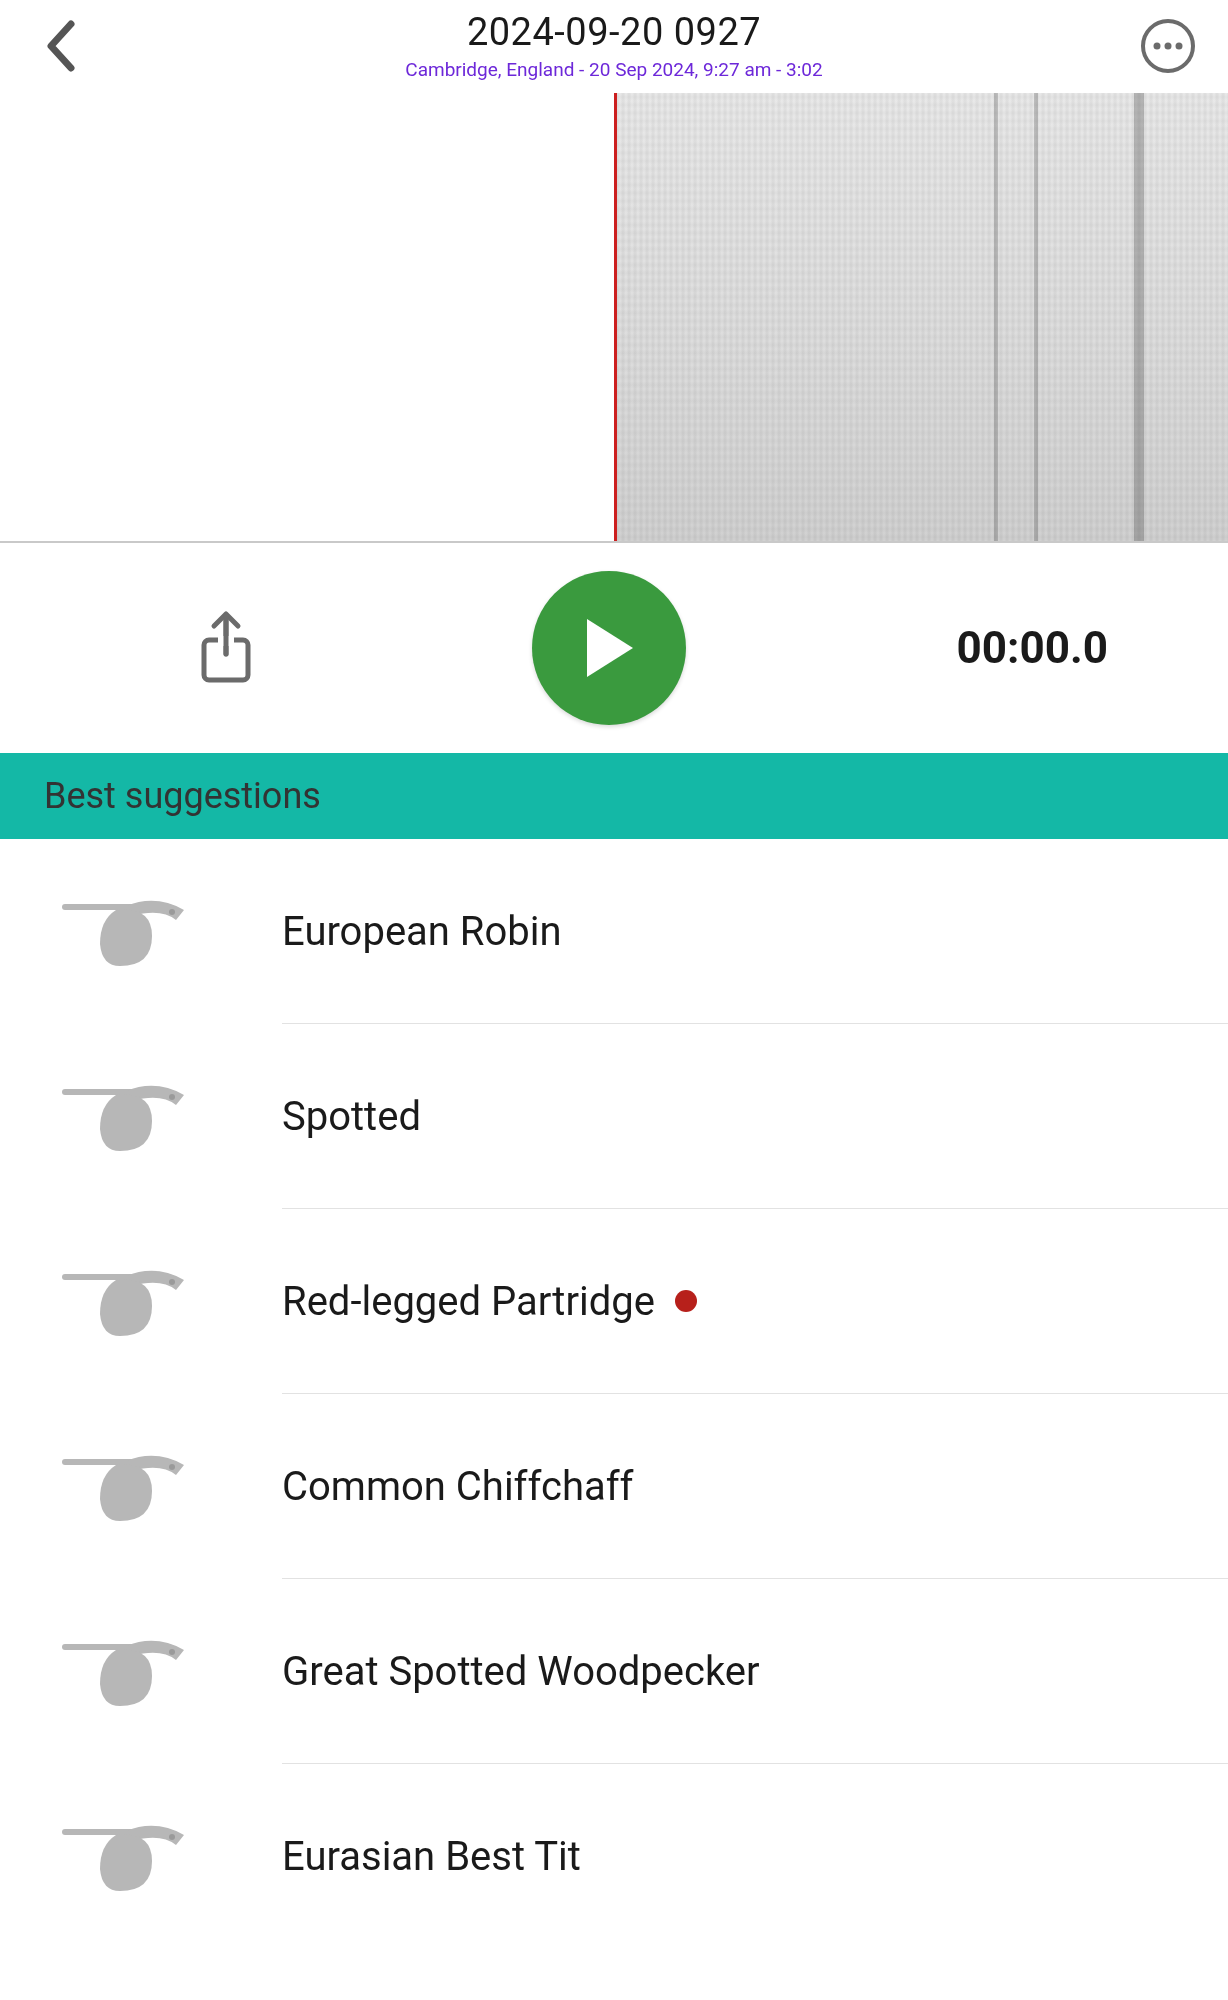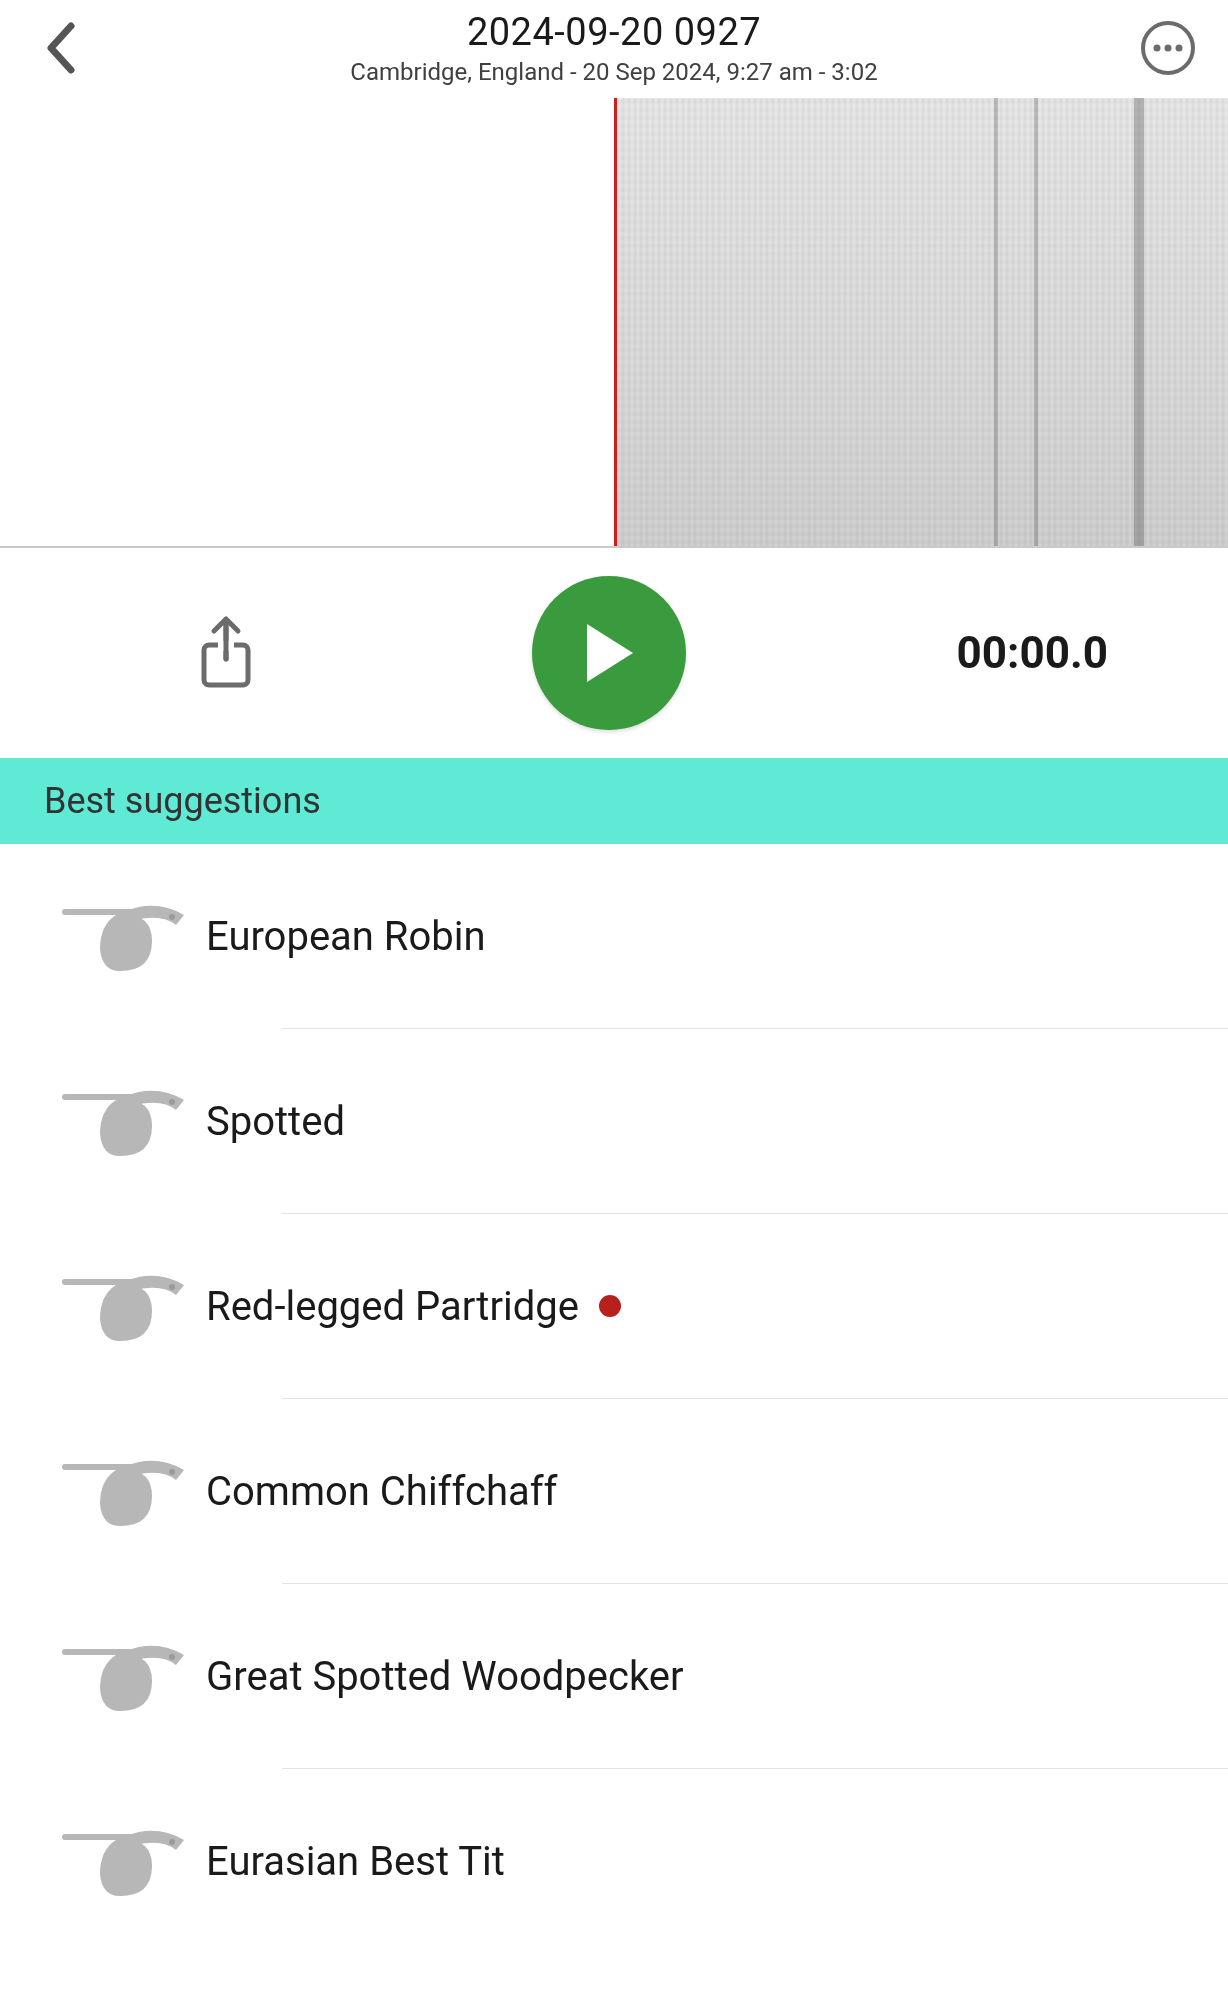--- a/index.html
+++ b/index.html
@@ -1,44 +1,44 @@
 <!DOCTYPE html>
 <html><head>
 <meta charset="utf-8">
 <style>
   * { box-sizing: border-box; margin: 0; padding: 0; }
   html, body { width: 1228px; height: 2000px; font-family: -apple-system, BlinkMacSystemFont, "Segoe UI", Roboto, Helvetica, Arial, sans-serif; background: #fff; color: #1a1a1a; }
   .header { display: flex; align-items: center; justify-content: space-between; padding: 10px 28px 8px 28px; }
   .back-btn { width: 64px; height: 64px; display:flex; align-items:center; justify-content:center; cursor:pointer; }
   .title-block { text-align: center; flex: 1; }
   .title { font-size: 38px; font-weight: 400; letter-spacing: 0.5px; }
-  .subtitle { font-size: 24px; color: #404040; margin-top: 4px; }
+  .subtitle { font-size: 19px; color: #6d28d9; margin-top: 4px; }
   .more-btn { width: 64px; height: 64px; display:flex; align-items:center; justify-content:center; cursor:pointer; }
 
   .spectrogram { position: relative; height: 450px; width: 100%; border-bottom: 2px solid #c9c9c9; overflow:hidden; margin-top: 4px; }
   .spec-noise { position:absolute; left: 50%; right: 0; top: 0; bottom: 0; background:
       repeating-linear-gradient(90deg, rgba(0,0,0,0.00) 0px, rgba(0,0,0,0.06) 3px, rgba(0,0,0,0.00) 6px),
       repeating-linear-gradient(0deg, rgba(0,0,0,0.02) 0px, rgba(0,0,0,0.05) 4px, rgba(0,0,0,0.02) 8px),
       linear-gradient(to bottom, #f0f0f0 0%, #e3e3e3 60%, #d8d8d8 100%);
   }
   .spec-streak { position:absolute; top:0; bottom:0; width:4px; background: rgba(60,60,60,0.25); }
   .playhead { position:absolute; left: 50%; top: 0; bottom: 0; width: 3px; background: #cc1f1f; }
 
   .controls { display:flex; align-items:center; justify-content:space-between; padding: 28px 120px 28px 190px; gap: 48px; }
   .share-btn { width: 72px; height: 72px; display:flex; align-items:center; justify-content:center; cursor:pointer; color:#6b6b6b; }
   .play-btn { width: 154px; height: 154px; border-radius: 50%; background: #3a9a3e; display:flex; align-items:center; justify-content:center; cursor:pointer; box-shadow: 0 2px 4px rgba(0,0,0,0.15); }
   .time { font-size: 44px; font-weight: 700; font-variant-numeric: tabular-nums; }
 
-  .section-header { background: #5eead4; padding: 22px 44px; font-size: 36px; color: #333; }
+  .section-header { background: #14b8a6; padding: 22px 44px; font-size: 36px; color: #333; }
 
   .list { }
   .row { display:flex; align-items:center; height: 184px; padding: 0 0 0 56px; cursor:pointer; }
   .row-sep { margin-left: 282px; border-top: 1.5px solid #e2e2e2; }
   .bird-icon { width: 150px; height: 100px; flex-shrink: 0; display:flex; align-items:center; justify-content:center; }
-  .row-label { font-size: 40px; color:#1a1a1a; display:flex; align-items:center; gap: 20px; }
+  .row-label { font-size: 40px; margin-left: 76px; color:#1a1a1a; display:flex; align-items:center; gap: 20px; }
   .dot { width: 22px; height: 22px; border-radius: 50%; background: #b7201b; display:inline-block; }
 </style>
 </head>
 <body>
 
 <div class="header">
   <div class="back-btn">
     <svg width="34" height="52" viewBox="0 0 34 52">
       <polyline points="28,4 8,26 28,48" fill="none" stroke="#555" stroke-width="7" stroke-linecap="round" stroke-linejoin="round"></polyline>
     </svg>

